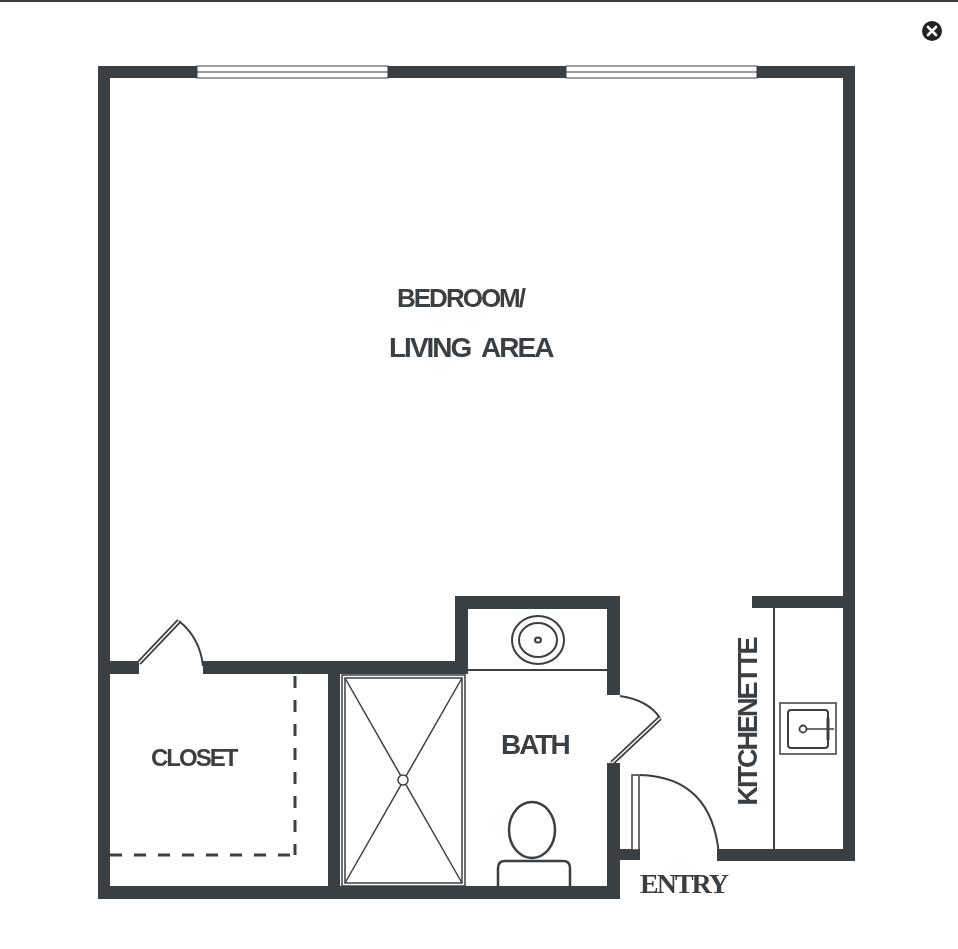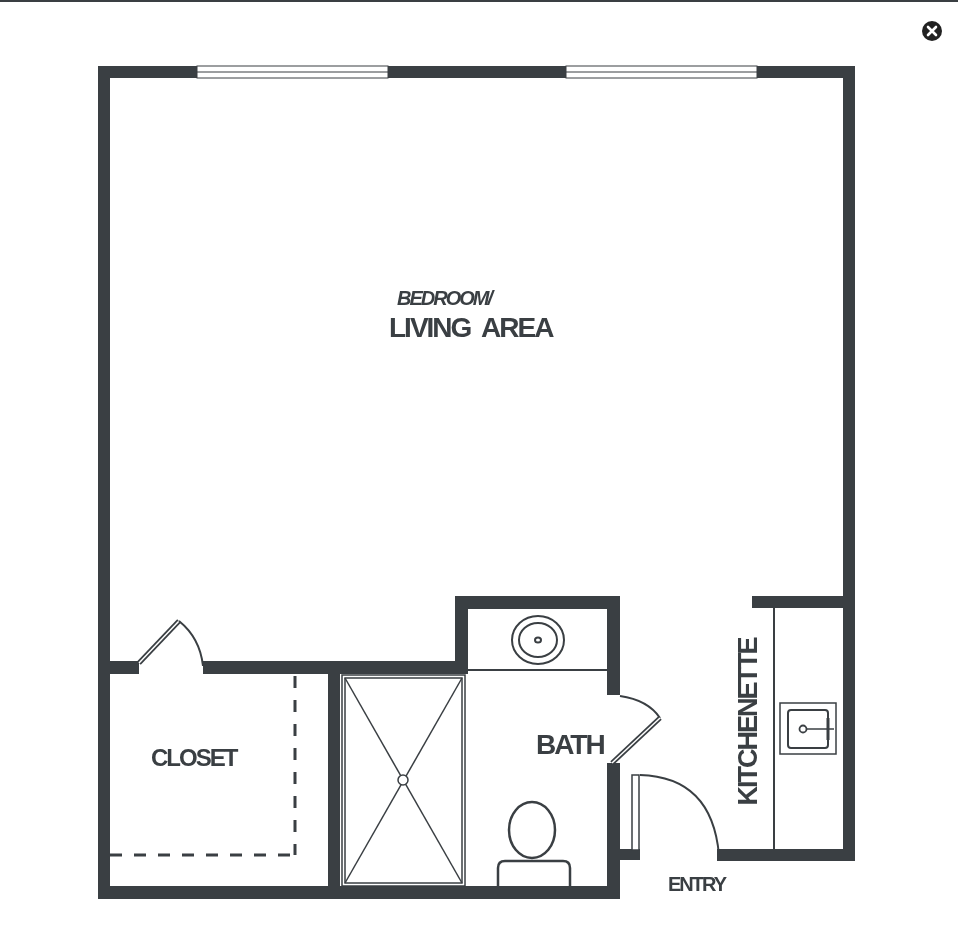--- a/index.html
+++ b/index.html
@@ -1,25 +1,25 @@
 <!DOCTYPE html>
 <html><head>
 <meta charset="utf-8">
 <style>
   html, body { margin: 0; padding: 0; background: #ffffff; }
   body { width: 958px; height: 949px; position: relative; overflow: hidden; font-family: "Liberation Sans", sans-serif; }
   .top-rule { position: absolute; left: 0; top: 0; width: 958px; height: 2px; background: #3a3f43; }
   .close-btn { position: absolute; left: 922px; top: 21px; width: 20px; height: 20px; border-radius: 50%; background: #222222; cursor: pointer; display: flex; align-items: center; justify-content: center; }
   .plan { position: absolute; left: 0; top: 0; }
   .label { position: absolute; color: #3a3f43; font-weight: bold; letter-spacing: -2px; white-space: nowrap; font-family: "Liberation Sans", sans-serif; }
-  .lbl-bedroom { left: 397px; top: 282px; font-size: 20px; line-height: 32px; font-style: italic; }
-  .lbl-living { left: 389px; top: 312px; font-size: 28px; line-height: 32px; word-spacing: 6px; }
+  .lbl-bedroom { left: 397px; top: 282px; font-size: 26px; line-height: 32px; }
+  .lbl-living { left: 389px; top: 332px; font-size: 28px; line-height: 32px; word-spacing: 6px; }
   .lbl-closet { left: 151px; top: 742px; font-size: 24px; line-height: 32px; }
-  .lbl-bath { left: 501px; top: 729px; font-size: 28px; line-height: 32px; margin-left: 35px; }
-  .lbl-entry { left: 668px; top: 868px; font-size: 20px; line-height: 32px; }
+  .lbl-bath { left: 501px; top: 729px; font-size: 28px; line-height: 32px; }
+  .lbl-entry { left: 640px; top: 868px; font-size: 28px; line-height: 32px; font-family: Liberation Serif, serif; }
   .lbl-kitchenette { left: 748px; top: 722px; font-size: 27px; line-height: 30px; transform: translate(-50%, -50%) rotate(-90deg); position: absolute; }
 </style>
 </head>
 <body>
 
 <div class="top-rule"></div>
 
 <div class="close-btn">
   <svg width="12" height="12" viewBox="0 0 12 12">
     <path d="M2 2 L10 10 M10 2 L2 10" stroke="#ffffff" stroke-width="2.6" stroke-linecap="round"></path>

